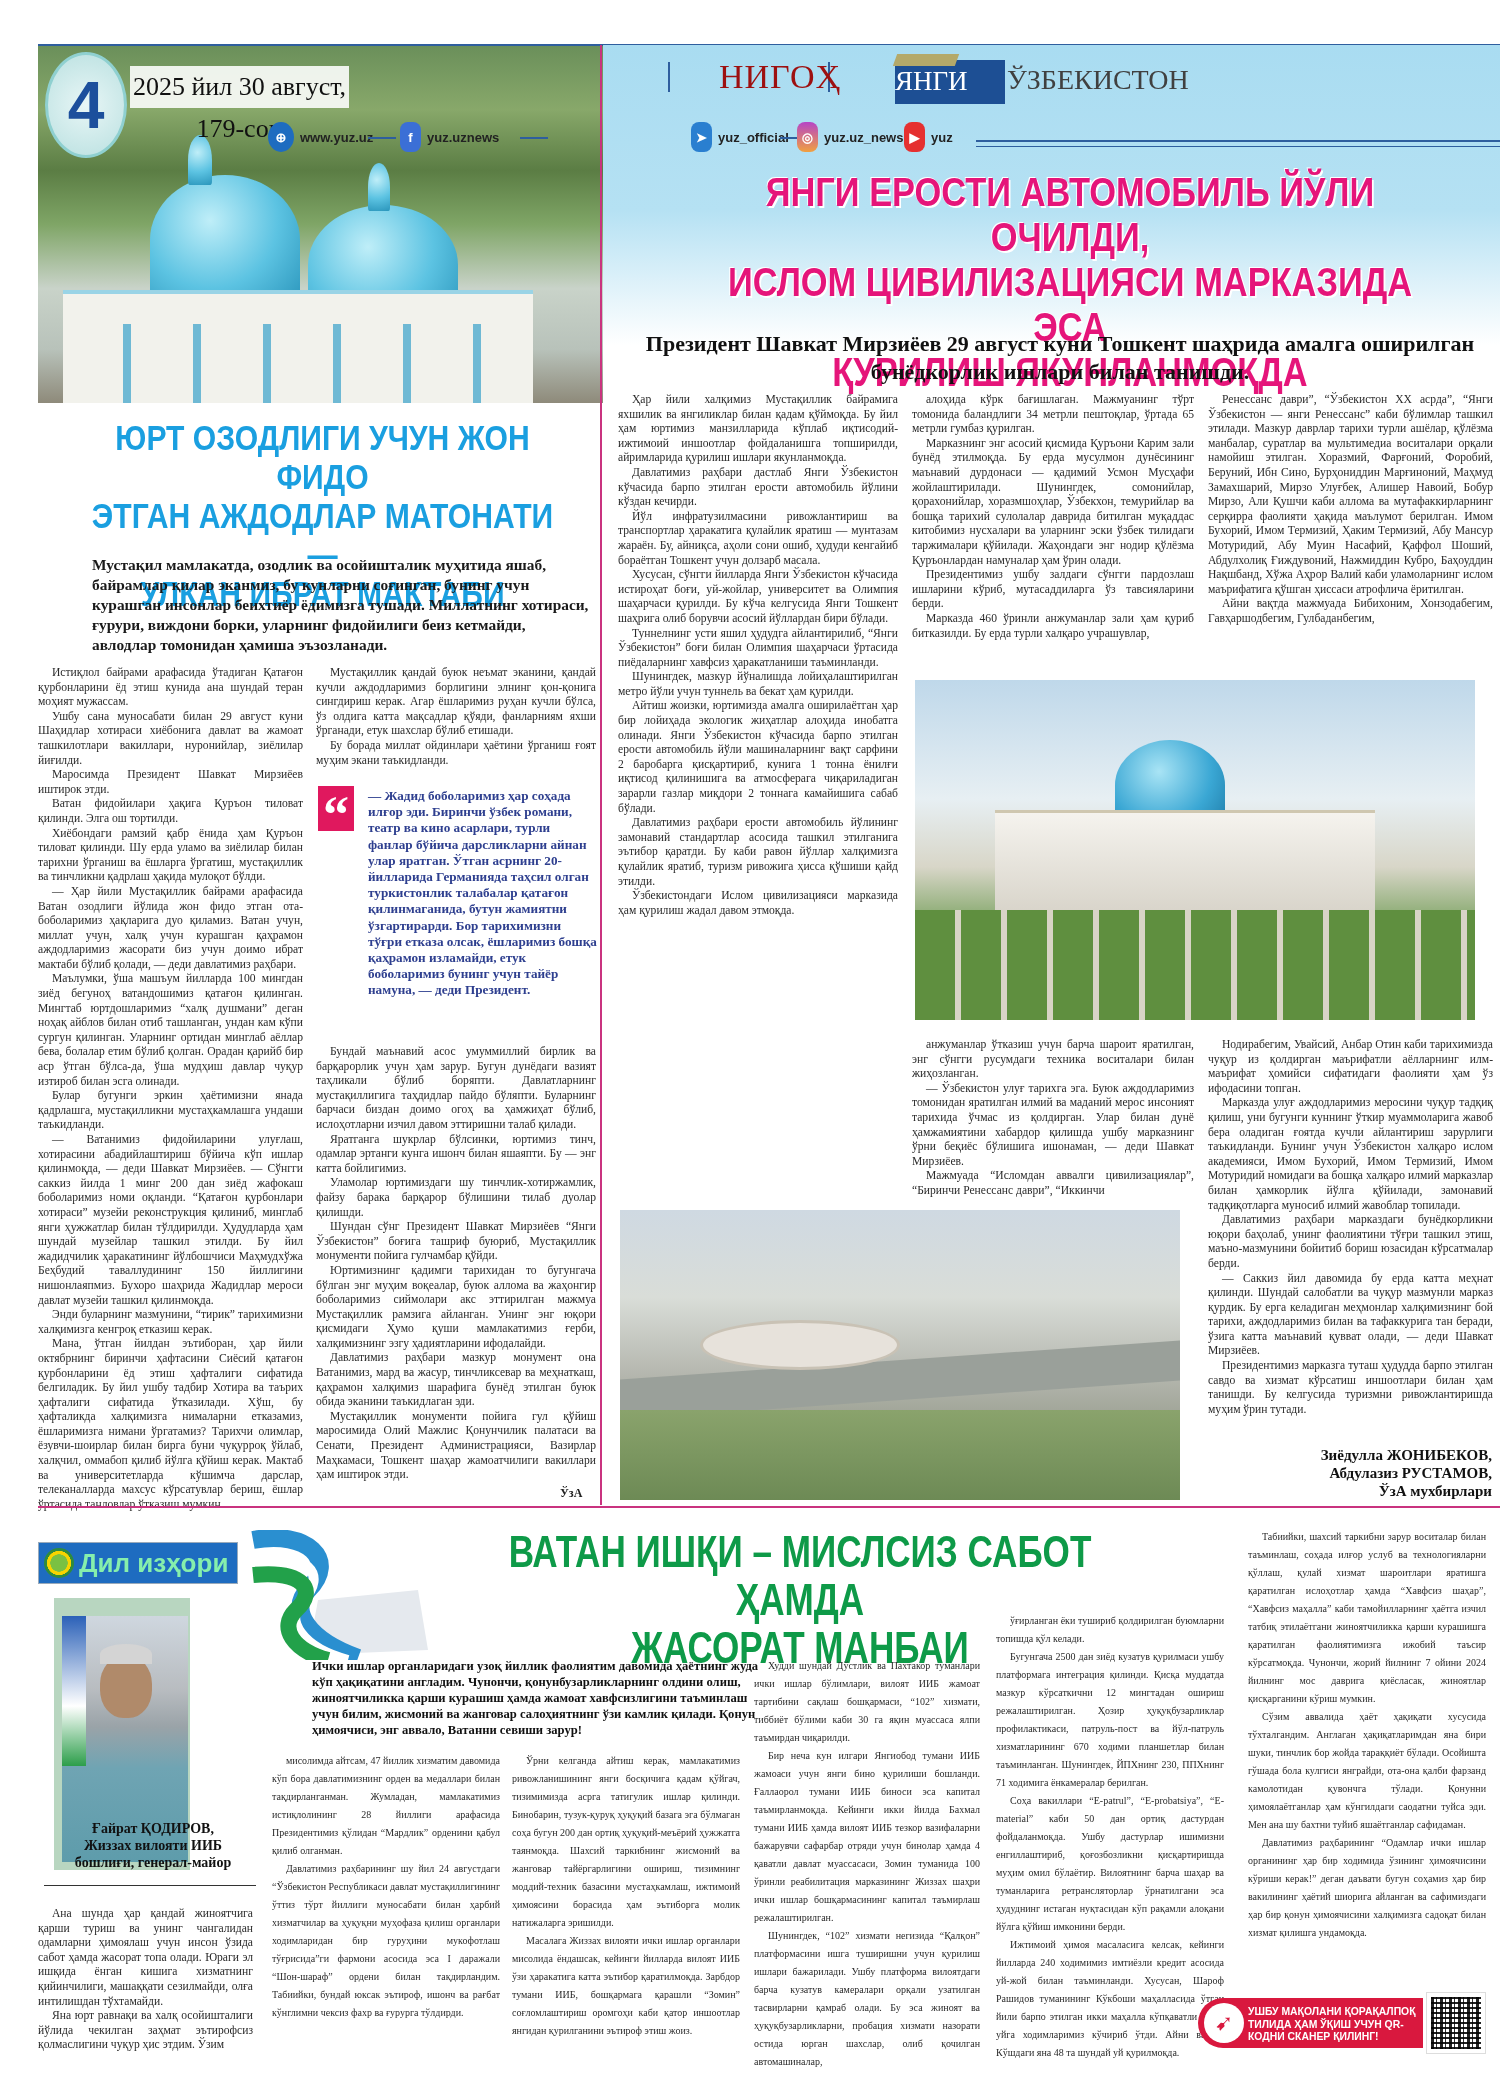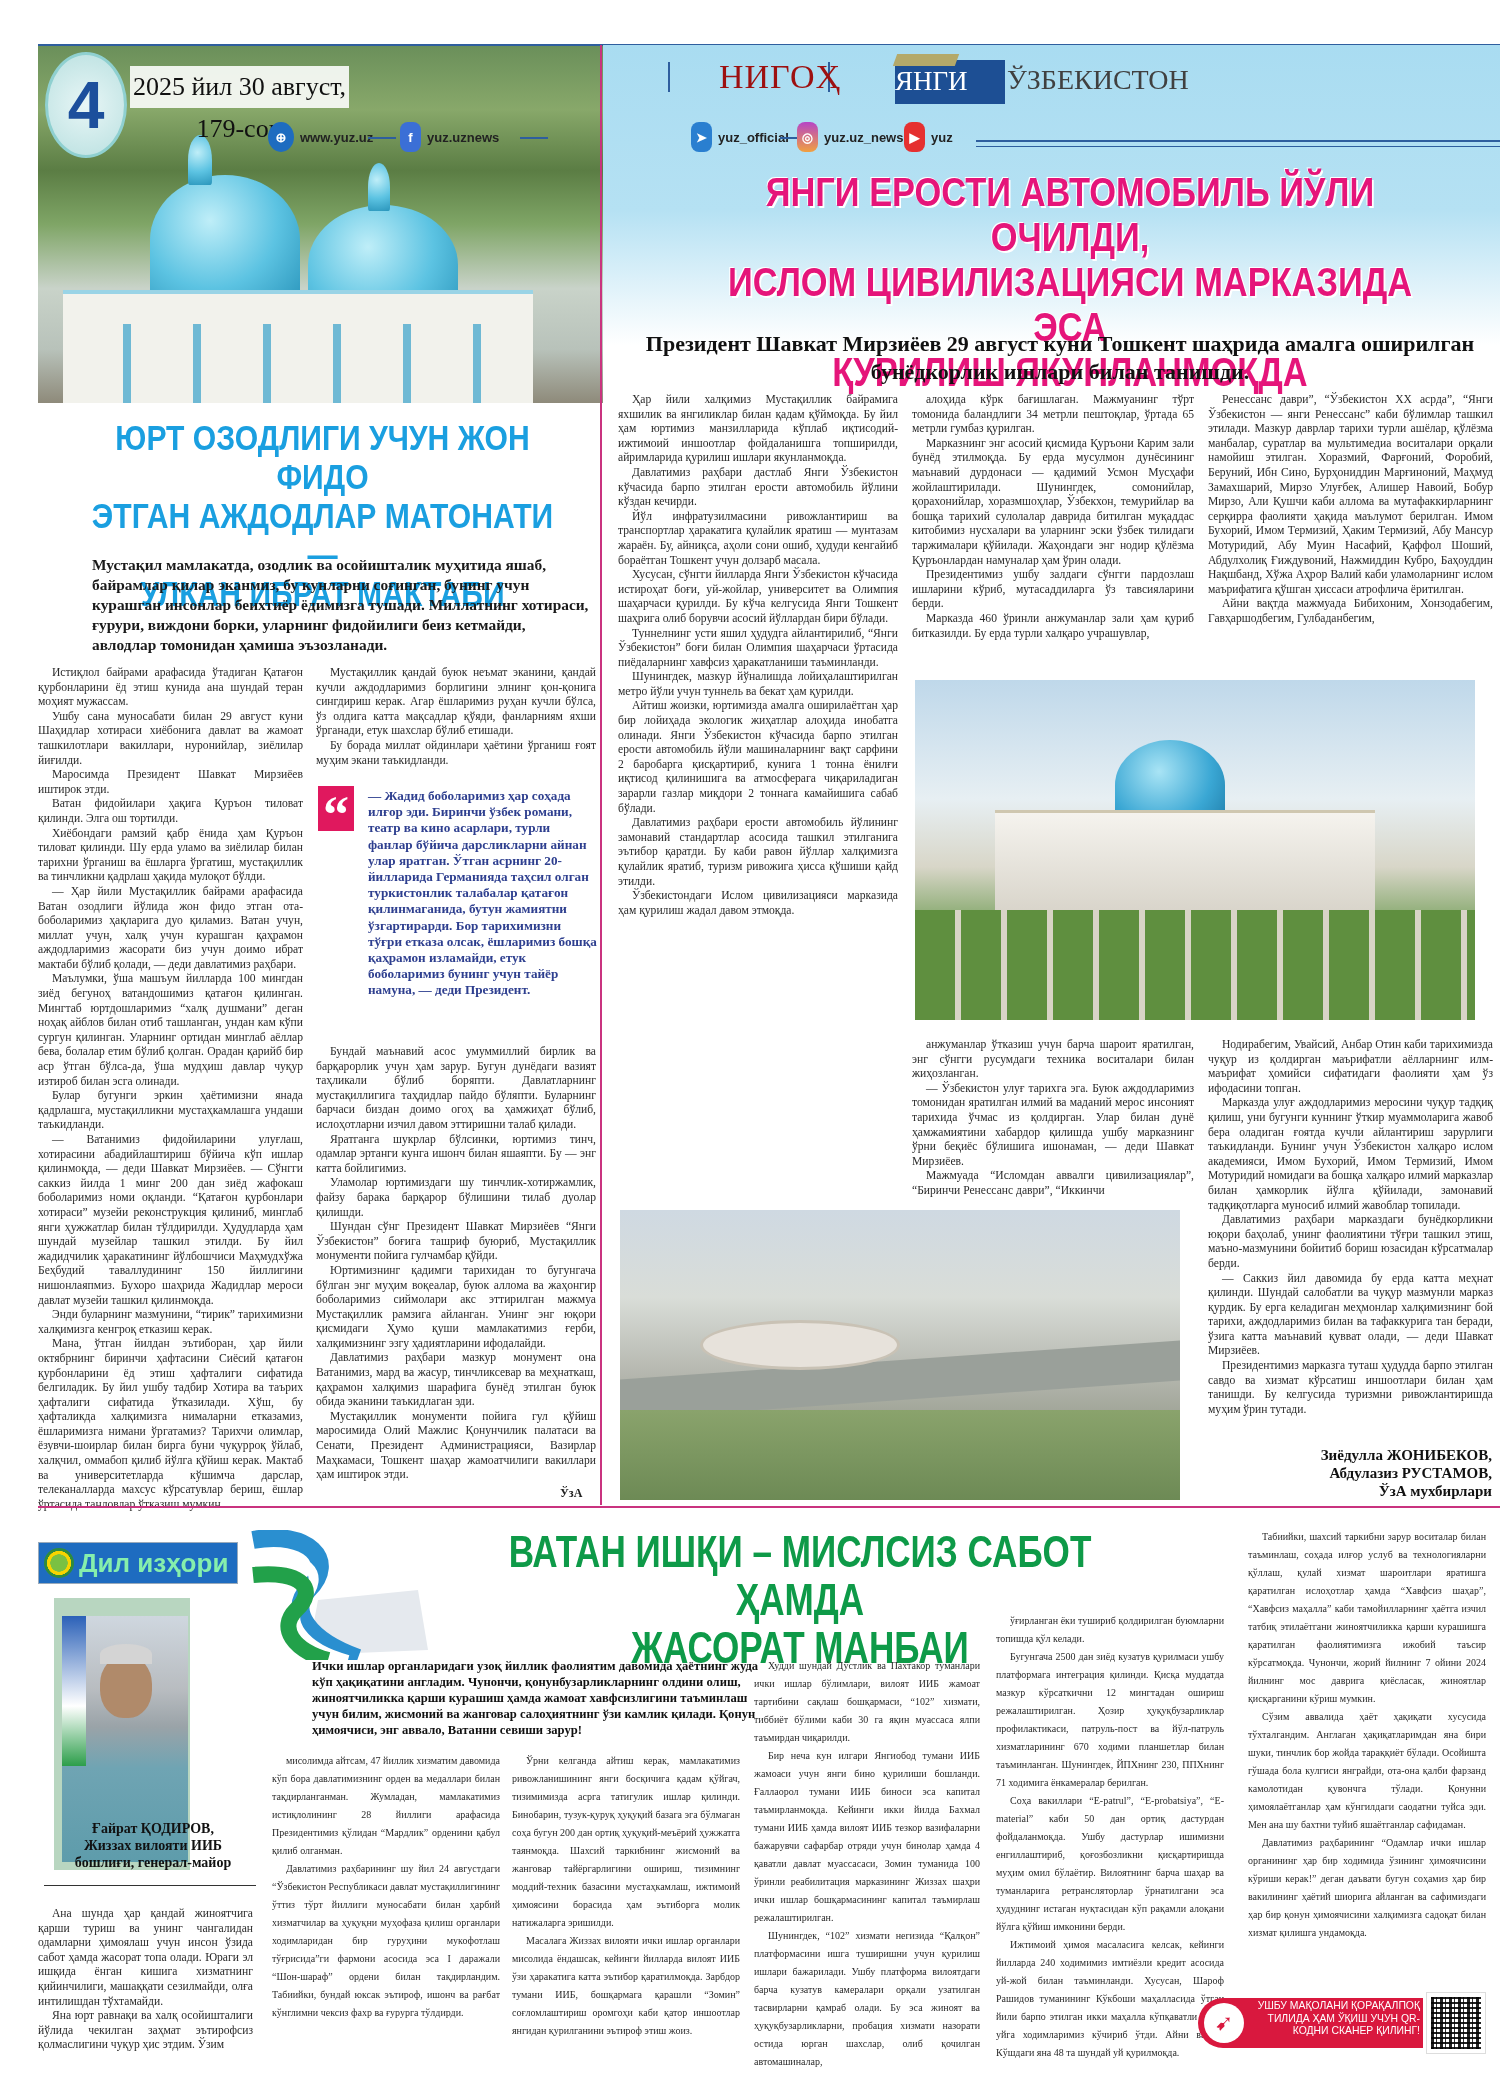--- a/index.html
+++ b/index.html
@@ -69,21 +69,21 @@
 #headline3 div{font-family:"Liberation Sans",sans-serif;font-weight:bold;font-size:45px;line-height:48px;color:#0e9a48;transform:scaleX(.78)}
 #lead3{left:312px;top:1658px;width:460px;font-size:12.6px;line-height:16px;font-weight:bold;color:#111}
 #colB{left:272px;top:1752px;width:228px}
 #colC{left:512px;top:1752px;width:228px}
 #colD{left:754px;top:1657px;width:226px}
 #colE{left:996px;top:1612px;width:228px}
 #colF{left:1248px;top:1528px;width:238px}
 .cond{font-size:10px;line-height:18px}
 #qrbanner{left:1198px;top:1998px;width:225px;height:50px;border-radius:25px 0 0 25px;background:#d9183e}
 #qrbanner .circ{position:absolute;left:6px;top:5px;width:40px;height:40px;border-radius:50%;background:#fff;color:#d9183e;font-size:22px;text-align:center;line-height:40px;font-family:"DejaVu Sans",sans-serif}
-#qrbanner .t{position:absolute;left:50px;top:2px;width:172px;color:#fff;font-family:"Liberation Sans",sans-serif;font-weight:normal;font-size:10.4px;line-height:12.6px;text-align:right}
+#qrbanner .t{position:absolute;left:50px;top:8px;width:172px;color:#fff;font-family:"Liberation Sans",sans-serif;font-weight:bold;font-size:10.4px;line-height:12.6px;text-align:left}
 #qr{left:1426px;top:1992px;width:60px;height:62px;background:#fff;border:1px solid #ddd;padding:4px}
 #qrin{width:100%;height:100%;background:repeating-linear-gradient(90deg,#222 0 3px,#fff 3px 5px,#333 5px 6px,#fff 6px 9px),repeating-linear-gradient(0deg,#222 0 2px,#fff 2px 5px);background-blend-mode:multiply}
 </style>
 </head>
 <body>
 
 <div id="hero" class="abs">
   <div class="dome" style="left:112px;top:130px;width:150px;height:130px"></div>
   <div class="dome" style="left:270px;top:160px;width:150px;height:120px"></div>
   <div class="dome" style="left:150px;top:90px;width:24px;height:50px"></div>

